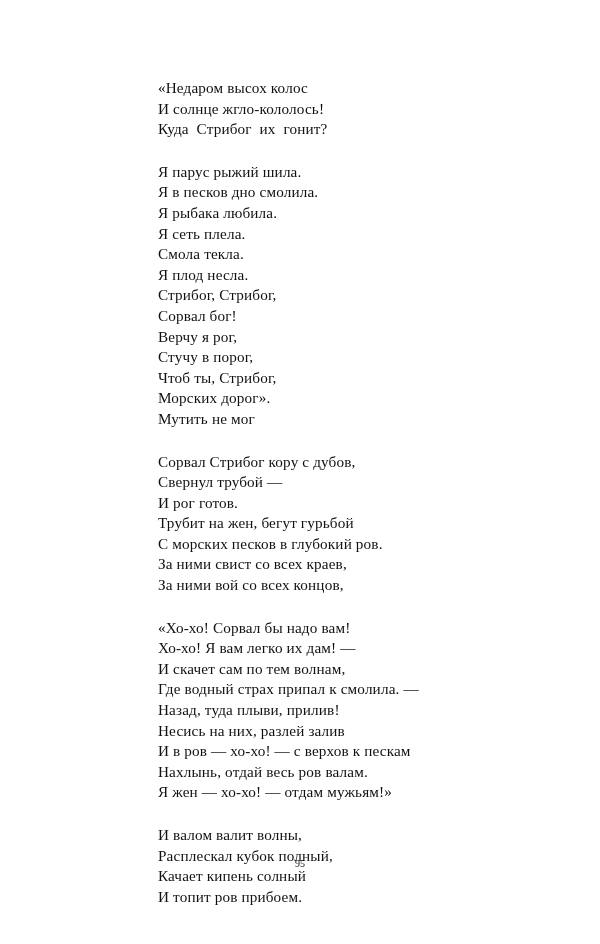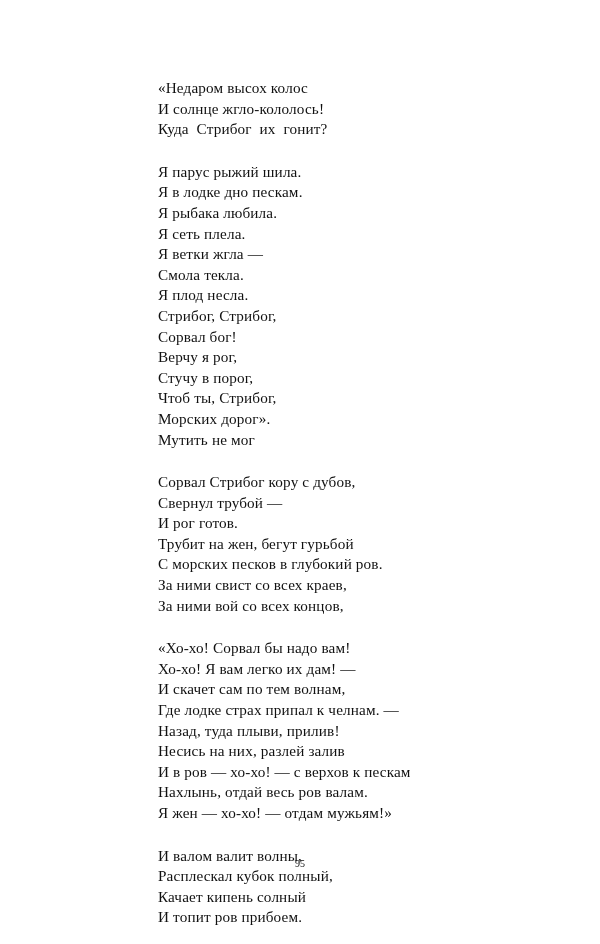--- a/index.html
+++ b/index.html
@@ -54,24 +54,23 @@
   <div class="text-block">
 
     <div class="stanza">
       <div class="line">«Недаром высох колос</div>
       <div class="line">И солнце жгло-кололось!</div>
       <div class="line">Куда  Стрибог  их  гонит?</div>
     </div>
 
     <div class="stanza">
       <div class="line">Я парус рыжий шила.</div>
-      <div class="line">Я в лодке дно пескам.</div>
+      <div class="line">Я в песков дно смолила.</div>
       <div class="line">Я рыбака любила.</div>
       <div class="line">Я сеть плела.</div>
-      <div class="line">Я ветки жгла —</div>
       <div class="line">Смола текла.</div>
       <div class="line">Я плод несла.</div>
       <div class="line">Стрибог, Стрибог,</div>
       <div class="line">Сорвал бог!</div>
       <div class="line">Верчу я рог,</div>
       <div class="line">Стучу в порог,</div>
       <div class="line">Чтоб ты, Стрибог,</div>
       <div class="line">Морских дорог».</div>
       <div class="line">Мутить не мог</div>
     </div>
@@ -83,21 +82,21 @@
       <div class="line">Трубит на жен, бегут гурьбой</div>
       <div class="line">С морских песков в глубокий ров.</div>
       <div class="line">За ними свист со всех краев,</div>
       <div class="line">За ними вой со всех концов,</div>
     </div>
 
     <div class="stanza">
       <div class="line">«Хо-хо! Сорвал бы надо вам!</div>
       <div class="line">Хо-хо! Я вам легко их дам! —</div>
       <div class="line">И скачет сам по тем волнам,</div>
-      <div class="line">Где лодке страх припал к челнам. —</div>
+      <div class="line">Где водный страх припал к смолила. —</div>
       <div class="line">Назад, туда плыви, прилив!</div>
       <div class="line">Несись на них, разлей залив</div>
       <div class="line">И в ров — хо-хо! — с верхов к пескам</div>
       <div class="line">Нахлынь, отдай весь ров валам.</div>
       <div class="line">Я жен — хо-хо! — отдам мужьям!»</div>
     </div>
 
     <div class="stanza">
       <div class="line">И валом валит волны,</div>
       <div class="line">Расплескал кубок полный,</div>

